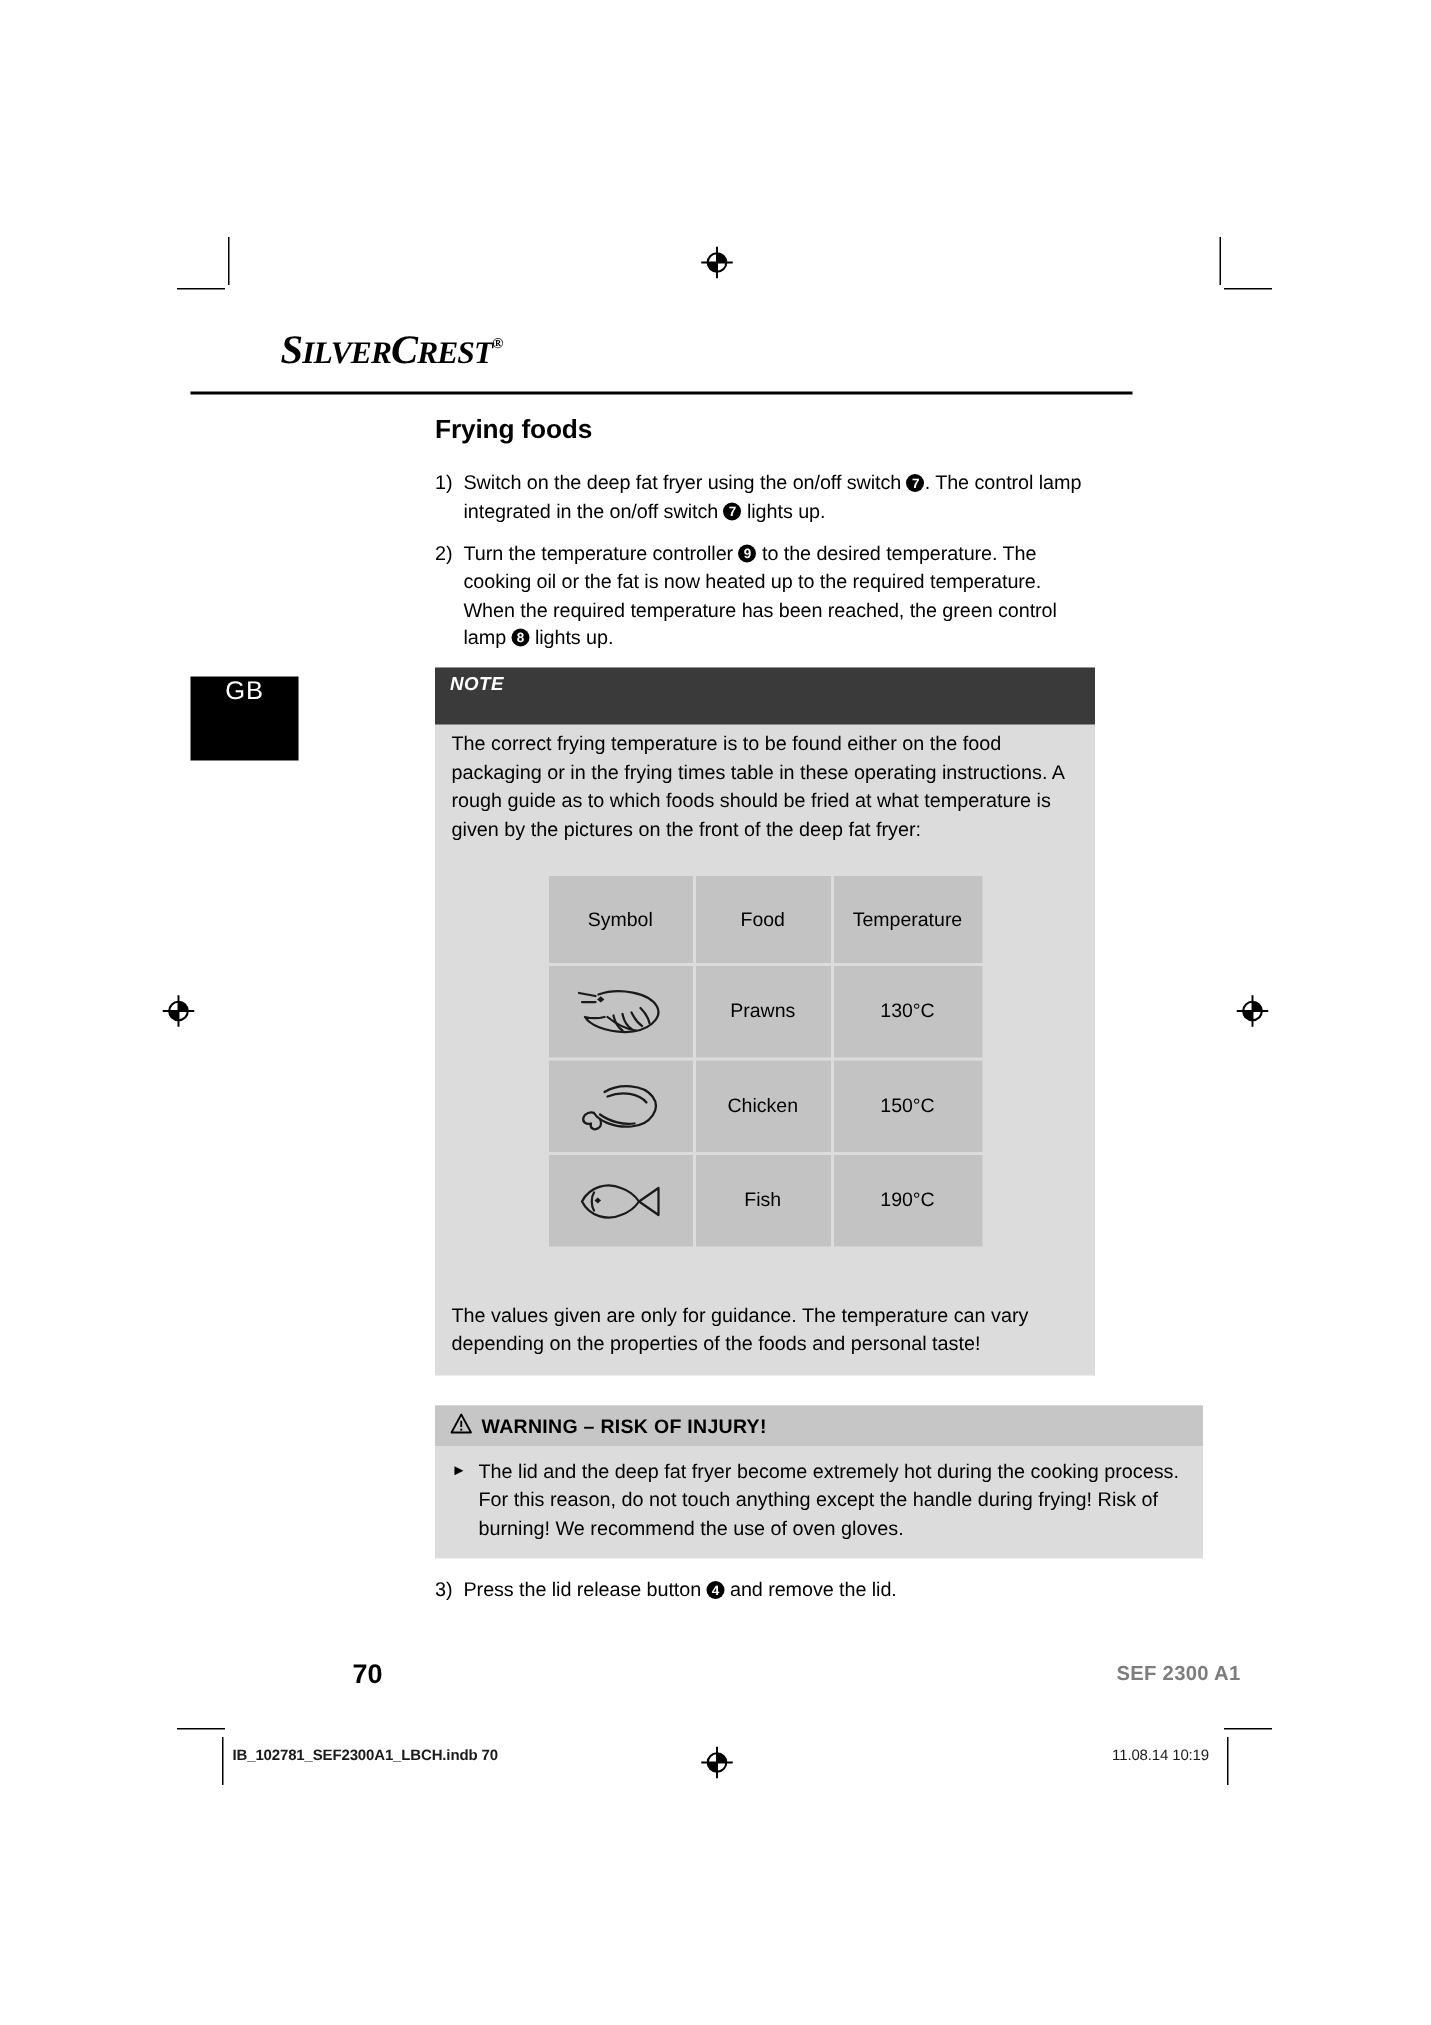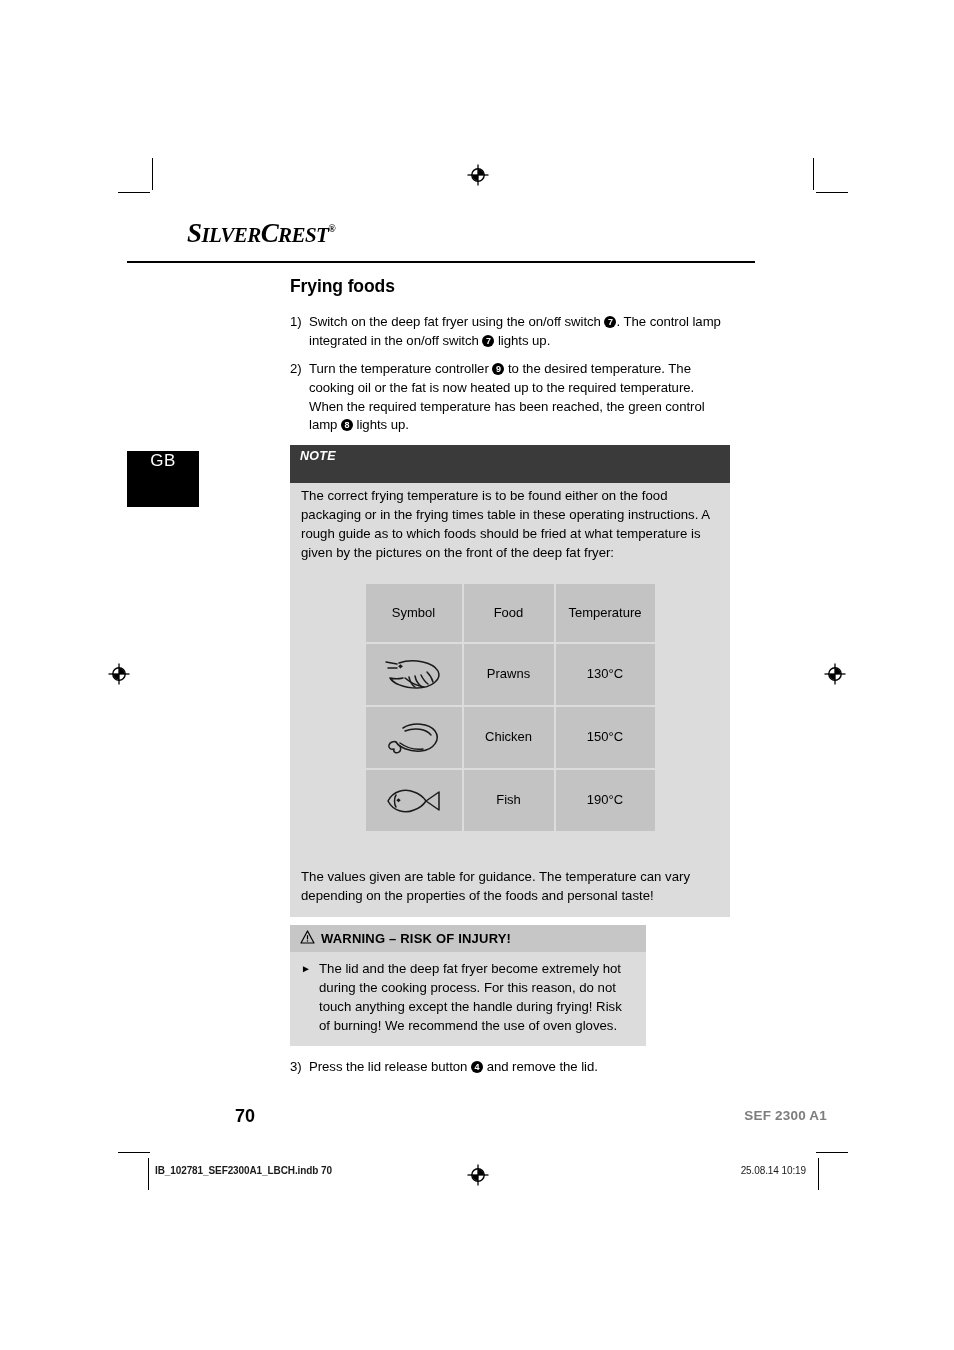--- a/index.html
+++ b/index.html
@@ -163,22 +163,22 @@
 
   .note-foot {
     padding: 0 11px 12px 11px;
     font-size: 13.2px;
     line-height: 1.44;
   }
   .note-foot p { margin: 0; }
 
   
   .warn-box {
-    margin-top: 8px;
-    width: 356px;
+    margin-top: 20px;
+    width: 512px;
     background: #dcdcdc;
   }
   .warn-head {
     background: #c6c6c6;
     color: #000000;
     font-size: 13px;
     font-weight: bold;
     padding: 5px 10px 5px 10px;
     letter-spacing: 0.2px;
     display: flex;
@@ -289,21 +289,21 @@
     <path d="M11 11 L5.2 11 A5.8 5.8 0 0 0 11 16.8 Z" fill="#000"></path>
     <line x1="11" y1="0.5" x2="11" y2="21.5" stroke="#000" stroke-width="1.3"></line>
     <line x1="0.5" y1="11" x2="21.5" y2="11" stroke="#000" stroke-width="1.3"></line>
   </svg>
 </div>
 
 <div class="printbar-rule-l" style="left:148px; top:1158px; height:32px;"></div>
 <div class="printbar-rule-r" style="left:818px; top:1158px; height:32px;"></div>
 
 <div class="print-left">IB_102781_SEF2300A1_LBCH.indb   70</div>
-<div class="print-right">25.08.14   10:19</div>
+<div class="print-right">11.08.14   10:19</div>
 
 <div class="page">
 
   <div class="brand">
     <span class="cap">S</span><span class="sml">ILVER</span><span class="cap">C</span><span class="sml">REST</span><span class="reg">®</span>
   </div>
   <div class="header-rule"></div>
 
   <div class="lang-tab">
     <span>GB</span>
@@ -381,21 +381,21 @@
       <path d="M15.5 13.3 l2.2 2.0 -2.2 2.0 -2.2 -2.0 Z" fill="#1a1a1a"></path>
     </svg>
                 </td>
                 <td class="col-food">Fish</td>
                 <td class="col-temp">190°C</td>
               </tr>
             </tbody>
         </table>
       </div>
       <div class="note-foot">
-        <p>The values given are table for guidance. The temperature can vary depending on the properties of the foods and personal taste!</p>
+        <p>The values given are only for guidance. The temperature can vary depending on the properties of the foods and personal taste!</p>
       </div>
     </div>
 
     <div class="warn-box">
       <div class="warn-head">
         <span class="warn-tri">
           <svg width="15" height="14" viewBox="0 0 15 14">
             <path d="M7.5 1 L14 13 L1 13 Z" fill="none" stroke="#000" stroke-width="1.2" stroke-linejoin="round"></path>
             <line x1="7.5" y1="5.2" x2="7.5" y2="9.4" stroke="#000" stroke-width="1.2"></line>
             <circle cx="7.5" cy="11.1" r="0.75" fill="#000"></circle>

